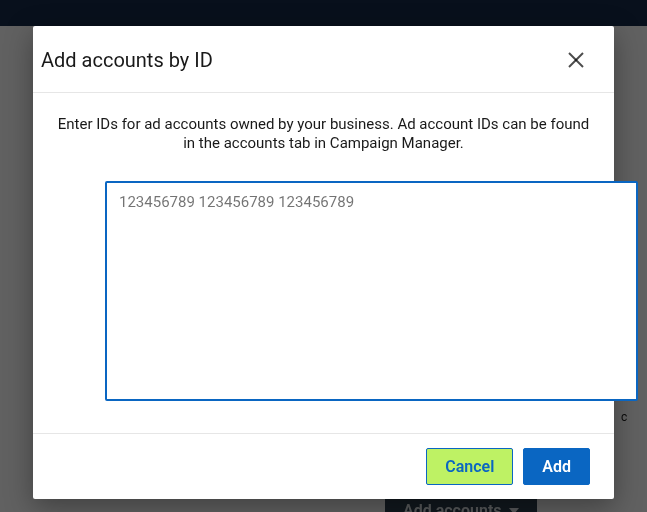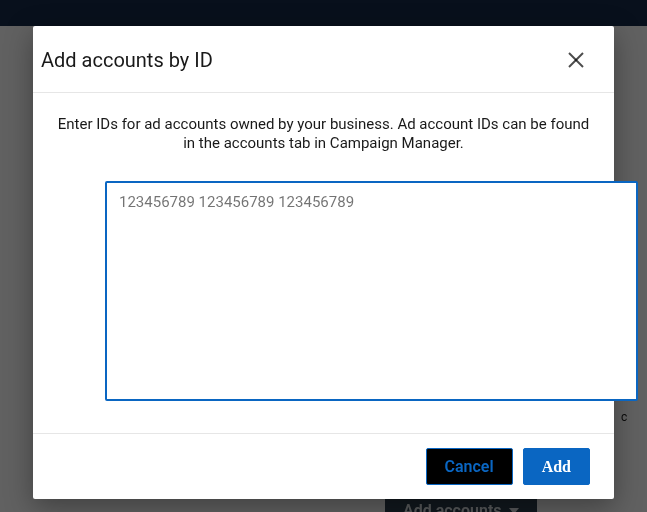--- a/index.html
+++ b/index.html
@@ -130,29 +130,28 @@
     }
     .btn {
       font-size: 16px;
       font-weight: 600;
       padding: 8px 18px;
       border-radius: 2px;
       cursor: pointer;
       font-family: inherit;
     }
     .btn-cancel {
-      background: #000000;
+      background: #bef264;
       color: #0a66c2;
       border: 1px solid #0a66c2;
     }
     .btn-add {
       background: #0a66c2;
       color: #fff;
       border: 1px solid #0a66c2;
-      font-family: Liberation Serif, serif;
     }
   </style>
 </head>
 <body>
 
 <div class="page-header"></div>
 
 <div class="page-body">
   <div class="side-text-right">
     <span>or</span><br>

